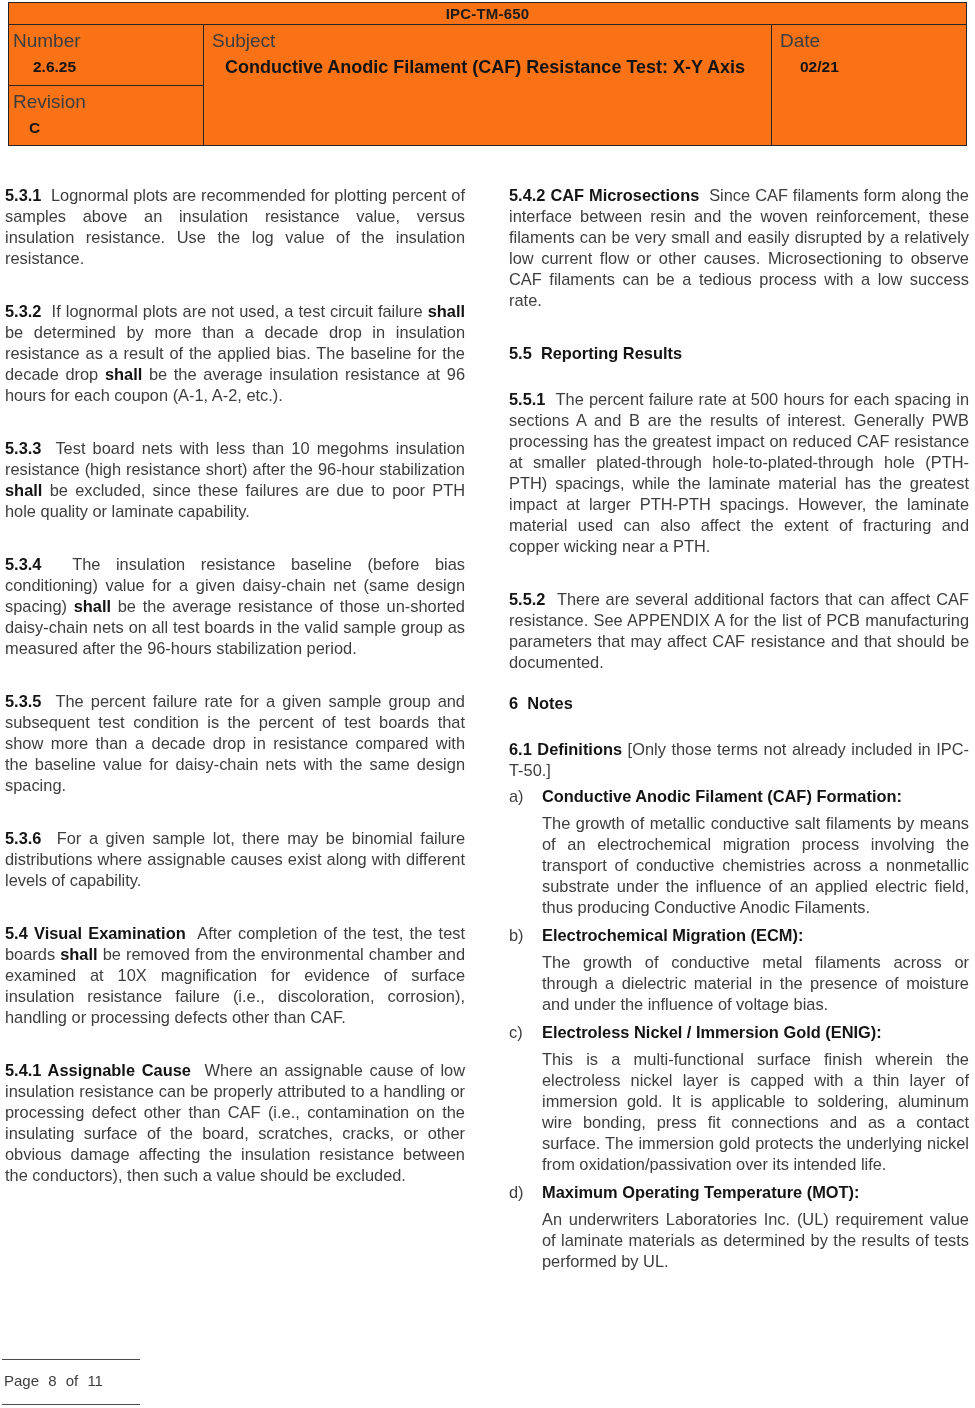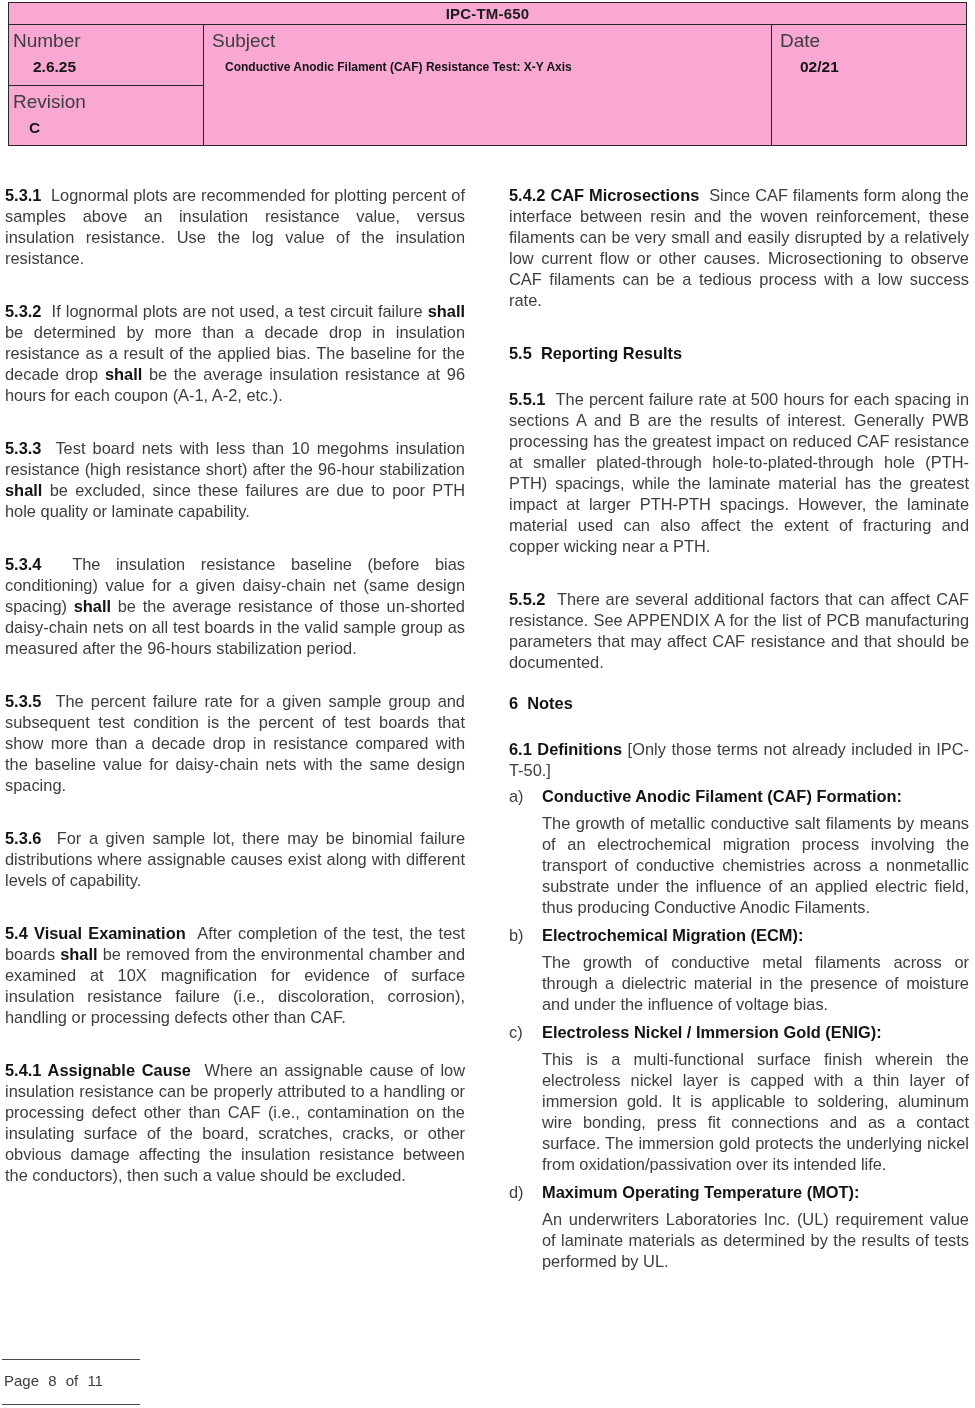--- a/index.html
+++ b/index.html
@@ -5,38 +5,38 @@
   html,body{margin:0;padding:0;}
   body{
     width:975px;height:1408px;position:relative;background:#ffffff;
     font-family:"Liberation Sans","DejaVu Sans",sans-serif;
     color:#3d3d3d;font-size:16.4px;line-height:21px;
     overflow:hidden;
   }
   
   .hdr{
     position:absolute;left:8px;top:2px;width:959px;box-sizing:border-box;
-    border:1.6px solid #262626;background:#f9a8d4;
+    border:1.6px solid #262626;background:#f97316;
   }
   .hdr-title{
     height:21px;line-height:21px;text-align:center;
     font-weight:700;font-size:15px;letter-spacing:.2px;color:#1c1c1c;
     border-bottom:1.2px solid #262626;
   }
   .hdr-grid{display:flex;height:120px;}
   .cell-left{width:195px;box-sizing:border-box;border-right:1.2px solid #262626;display:flex;flex-direction:column;}
   .sub-number{height:61px;box-sizing:border-box;border-bottom:1.2px solid #262626;padding:7px 4px 0;}
   .sub-revision{flex:1;padding:7px 4px 0;}
   .cell-mid{flex:1;padding:7px 8px 0;box-sizing:border-box;}
   .cell-right{width:195px;box-sizing:border-box;border-left:1.2px solid #262626;padding:7px 8px 0;}
   .hdr-label{font-size:19px;color:#3d3d3d;line-height:17px;}
   .hdr-value{font-weight:700;font-size:15.5px;color:#141414;margin-top:9px;line-height:18px;}
   .sub-number .hdr-value{margin-left:20px;}
   .sub-revision .hdr-value{margin-left:16px;}
-  .cell-mid .hdr-value{margin-left:13px;font-size:12px;}
+  .cell-mid .hdr-value{margin-left:13px;font-size:18px;}
   .cell-right .hdr-value{margin-left:20px;}
   
   .columns{position:absolute;top:185px;left:5px;width:963px;display:flex;gap:44px;}
   .col{width:460px;flex:none;text-align:justify;}
   .heading{font-weight:700;color:#141414;text-align:left;margin:0 0 25px;}
   .para{margin:0 0 32px;}
   .para.tight{margin:0 0 5px;}
   .para.mb-md{margin:0 0 20px;}
   span.b{font-weight:700;color:#141414;}
   .def{display:flex;margin:0 0 7px;}

